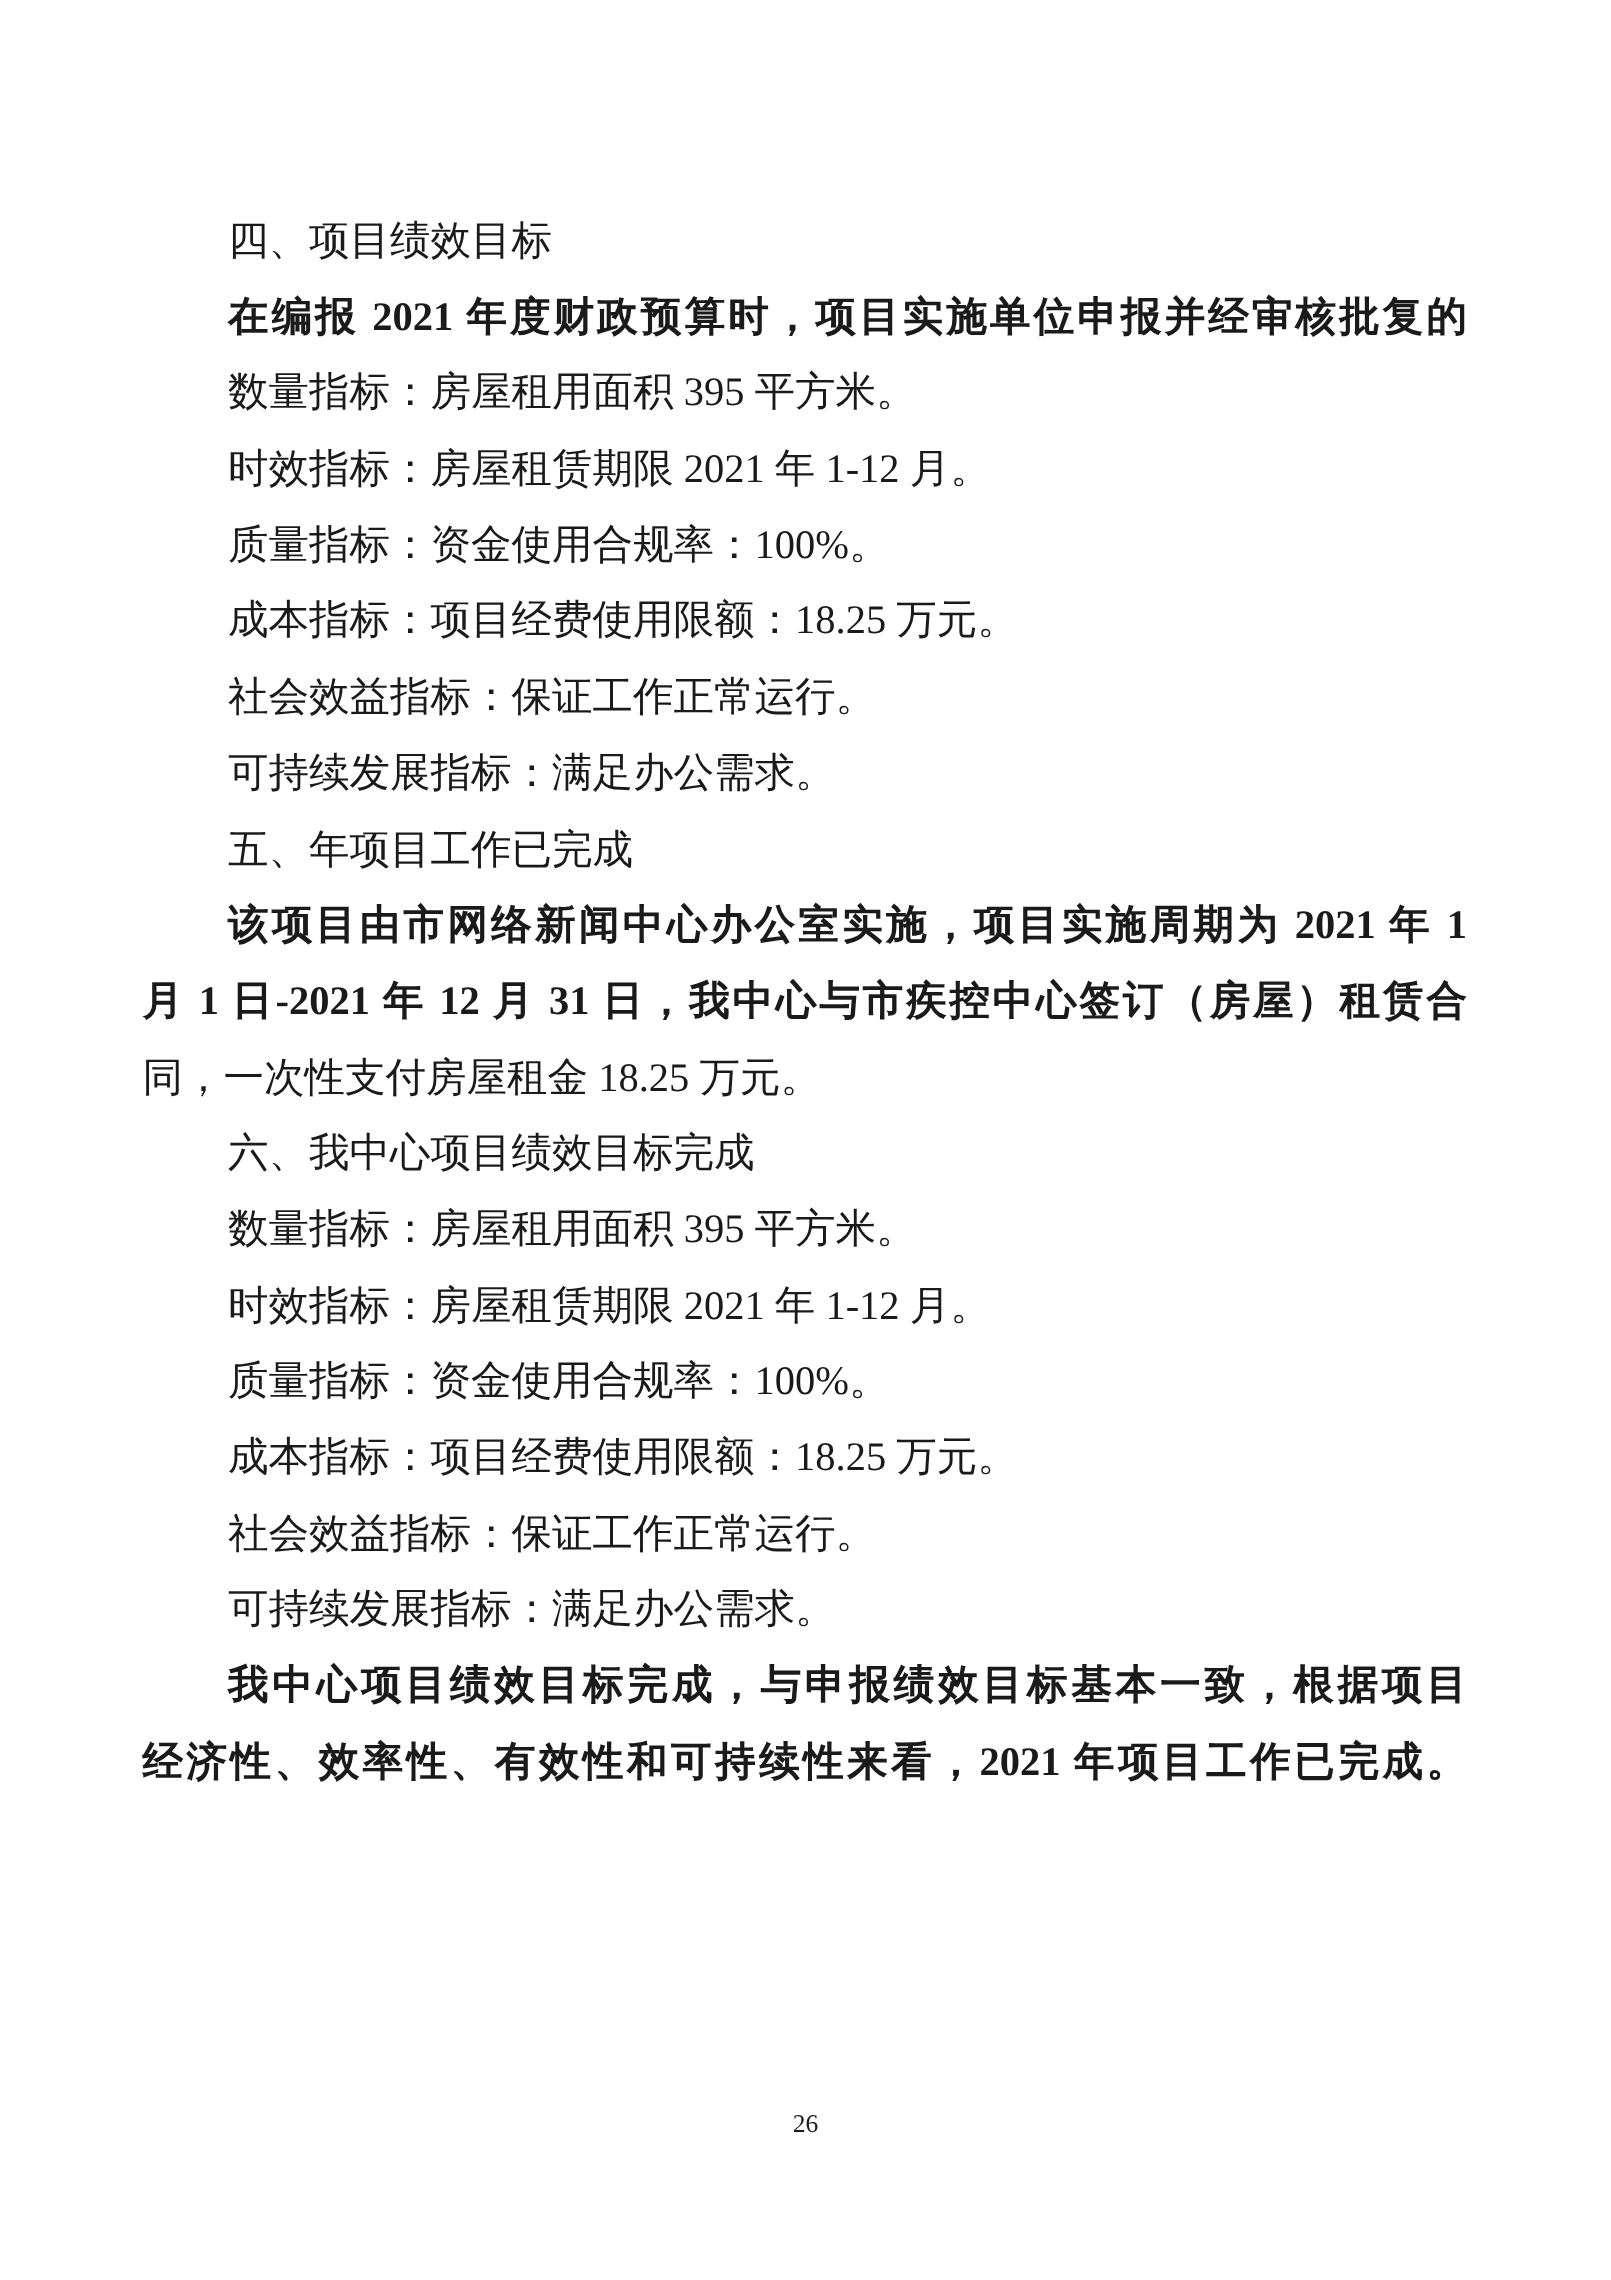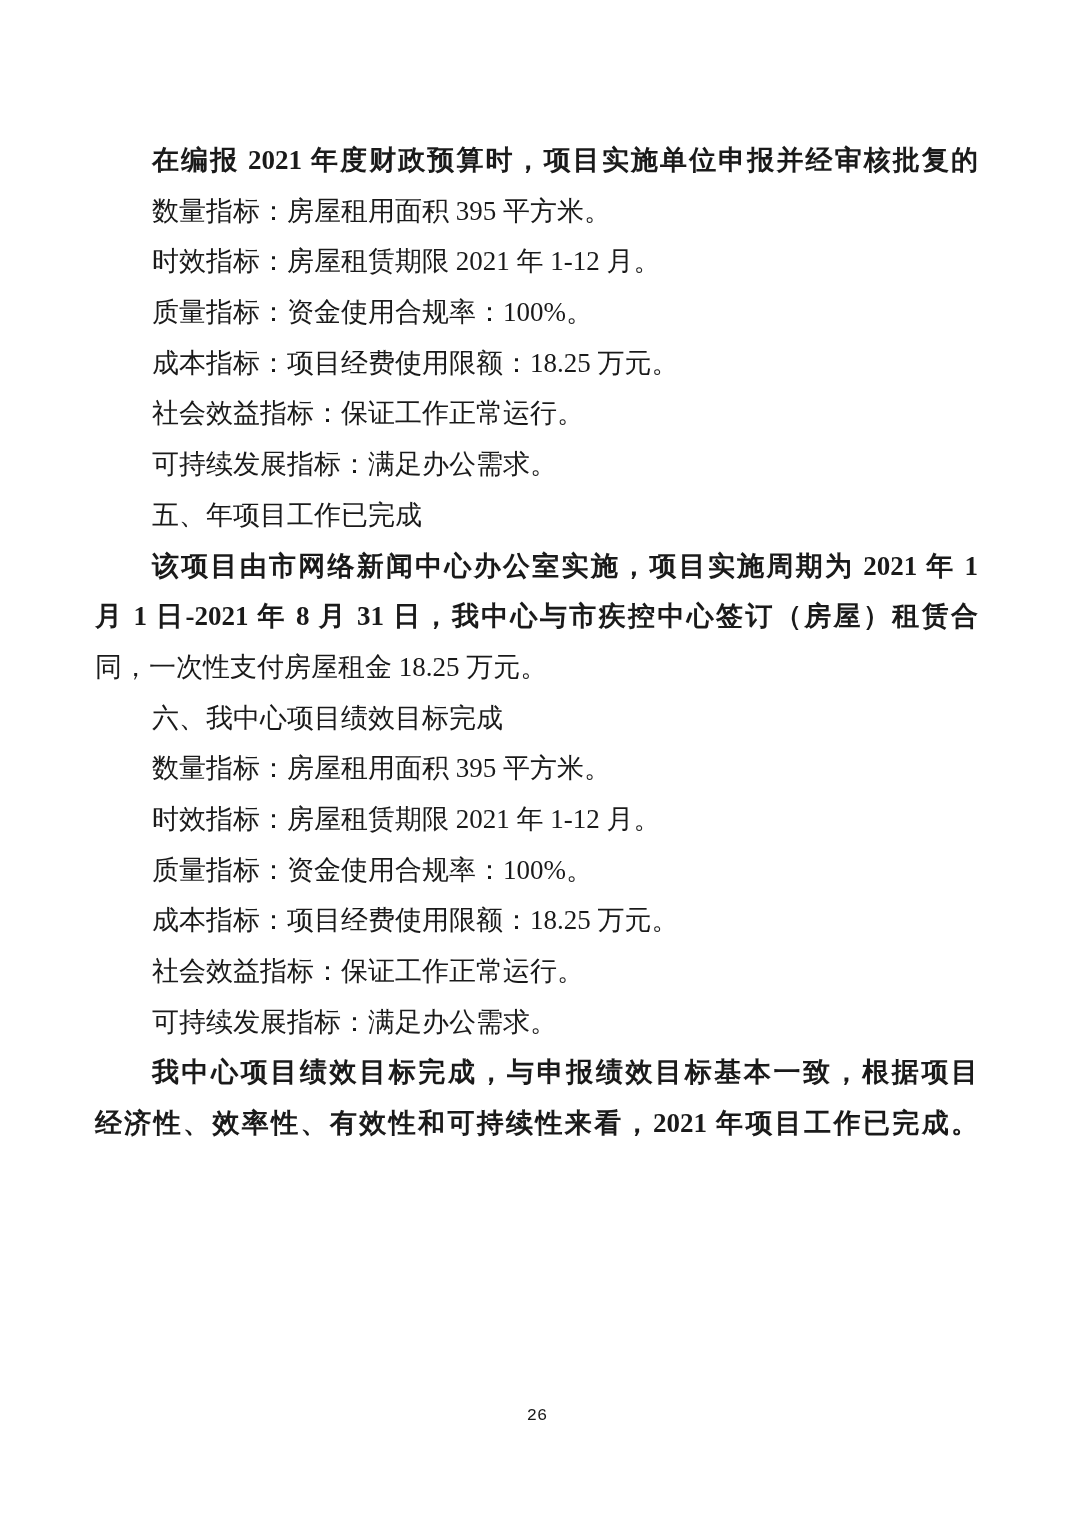--- a/index.html
+++ b/index.html
@@ -41,40 +41,41 @@
     font-weight: bold;
   }
   .page-footer {
     position: absolute;
     top: 1406px;
     left: 0;
     width: 100%;
     text-align: center;
   }
   .page-number {
-    font-family: Liberation Mono, monospace;
+    font-family: Liberation Serif, serif;
     font-size: 17px;
     color: #1a1a1a;
   }
 </style>
 </head>
 <body>
 
 <div class="page">
   <main class="content">
+    <div class="line indent">四、项目绩效目标</div>
     <div class="line indent justify">在编报 2021 年度财政预算时，项目实施单位申报并经审核批复的</div>
     <div class="line indent">数量指标：房屋租用面积 395 平方米。</div>
     <div class="line indent">时效指标：房屋租赁期限 2021 年 1-12 月。</div>
     <div class="line indent">质量指标：资金使用合规率：100%。</div>
     <div class="line indent">成本指标：项目经费使用限额：18.25 万元。</div>
     <div class="line indent">社会效益指标：保证工作正常运行。</div>
     <div class="line indent">可持续发展指标：满足办公需求。</div>
     <div class="line indent">五、年项目工作已完成</div>
     <div class="line indent justify">该项目由市网络新闻中心办公室实施，项目实施周期为 2021 年 1</div>
-    <div class="line justify">月 1 日-2021 年 8 月 31 日，我中心与市疾控中心签订（房屋）租赁合</div>
+    <div class="line justify">月 1 日-2021 年 12 月 31 日，我中心与市疾控中心签订（房屋）租赁合</div>
     <div class="line">同，一次性支付房屋租金 18.25 万元。</div>
     <div class="line indent">六、我中心项目绩效目标完成</div>
     <div class="line indent">数量指标：房屋租用面积 395 平方米。</div>
     <div class="line indent">时效指标：房屋租赁期限 2021 年 1-12 月。</div>
     <div class="line indent">质量指标：资金使用合规率：100%。</div>
     <div class="line indent">成本指标：项目经费使用限额：18.25 万元。</div>
     <div class="line indent">社会效益指标：保证工作正常运行。</div>
     <div class="line indent">可持续发展指标：满足办公需求。</div>
     <div class="line indent justify">我中心项目绩效目标完成，与申报绩效目标基本一致，根据项目</div>
     <div class="line justify">经济性、效率性、有效性和可持续性来看，2021 年项目工作已完成。</div>

